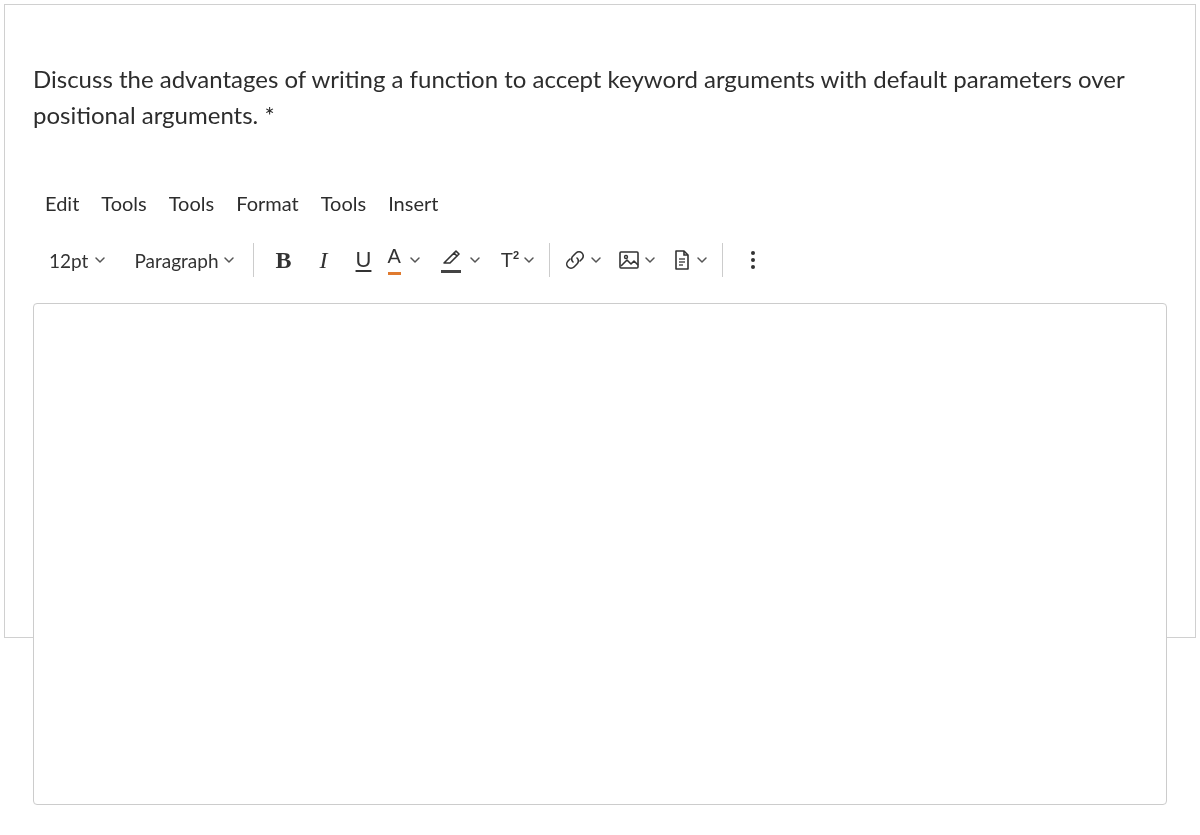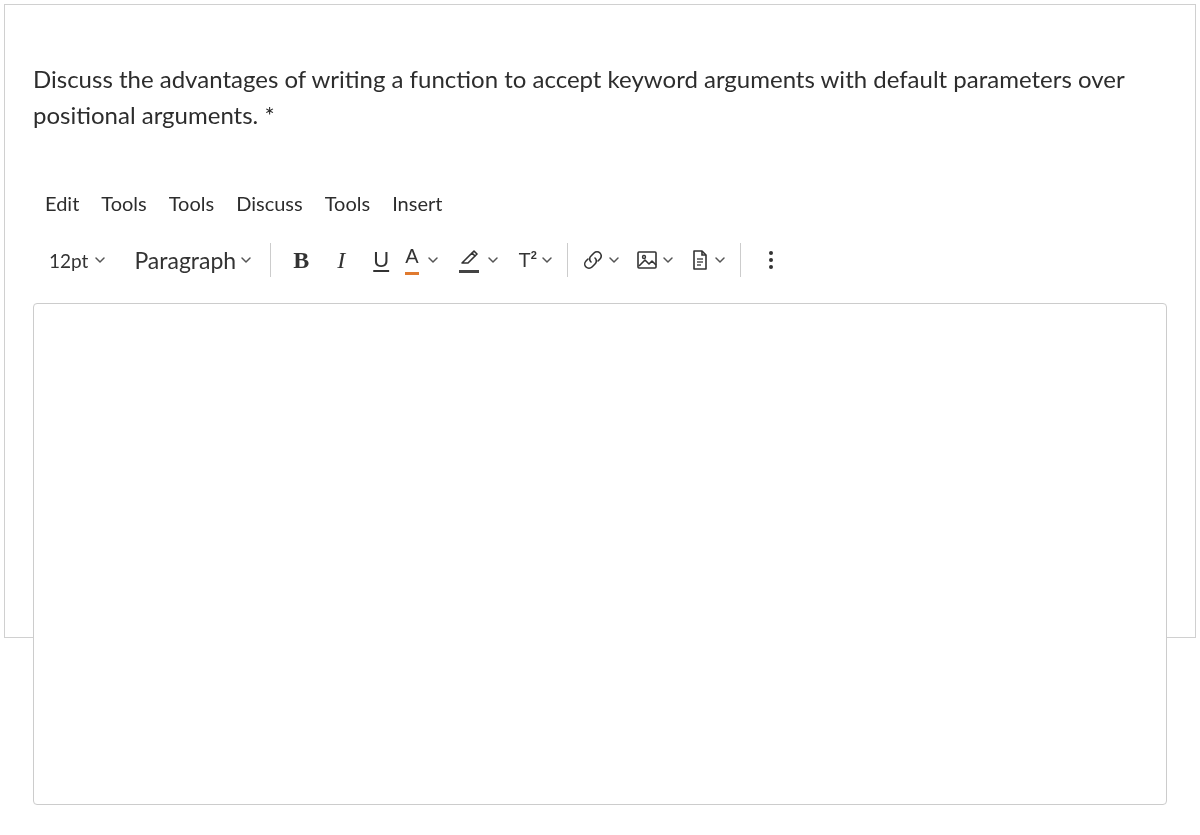--- a/index.html
+++ b/index.html
@@ -77,21 +77,21 @@
     .chevron svg {
       width: 12px;
       height: 12px;
       display: block;
     }
     .font-size-label {
       font-size: 19px;
       margin-right: 2px;
     }
     .paragraph-label {
-      font-size: 23px;
+      font-size: 19px;
       margin-left: 12px;
     }
     .bold-letter {
       font-family: Georgia, 'Times New Roman', serif;
       font-weight: 700;
       font-size: 24px;
     }
     .italic-letter {
       font-family: Georgia, 'Times New Roman', serif;
       font-style: italic;
@@ -143,21 +143,21 @@
 <div class="container">
 
   <div class="question">Discuss the advantages of writing a function to accept keyword arguments with default parameters over positional arguments. *</div>
 
   <div class="editor-wrap">
 
     <div class="menubar">
       <span>Edit</span>
       <span>Tools</span>
       <span>Tools</span>
-      <span>Discuss</span>
+      <span>Format</span>
       <span>Tools</span>
       <span>Insert</span>
     </div>
 
     <div class="toolbar">
 
       <div class="tb-btn wider">
         <span class="font-size-label">12pt</span>
         <span class="chevron">
           <svg viewBox="0 0 12 12">

